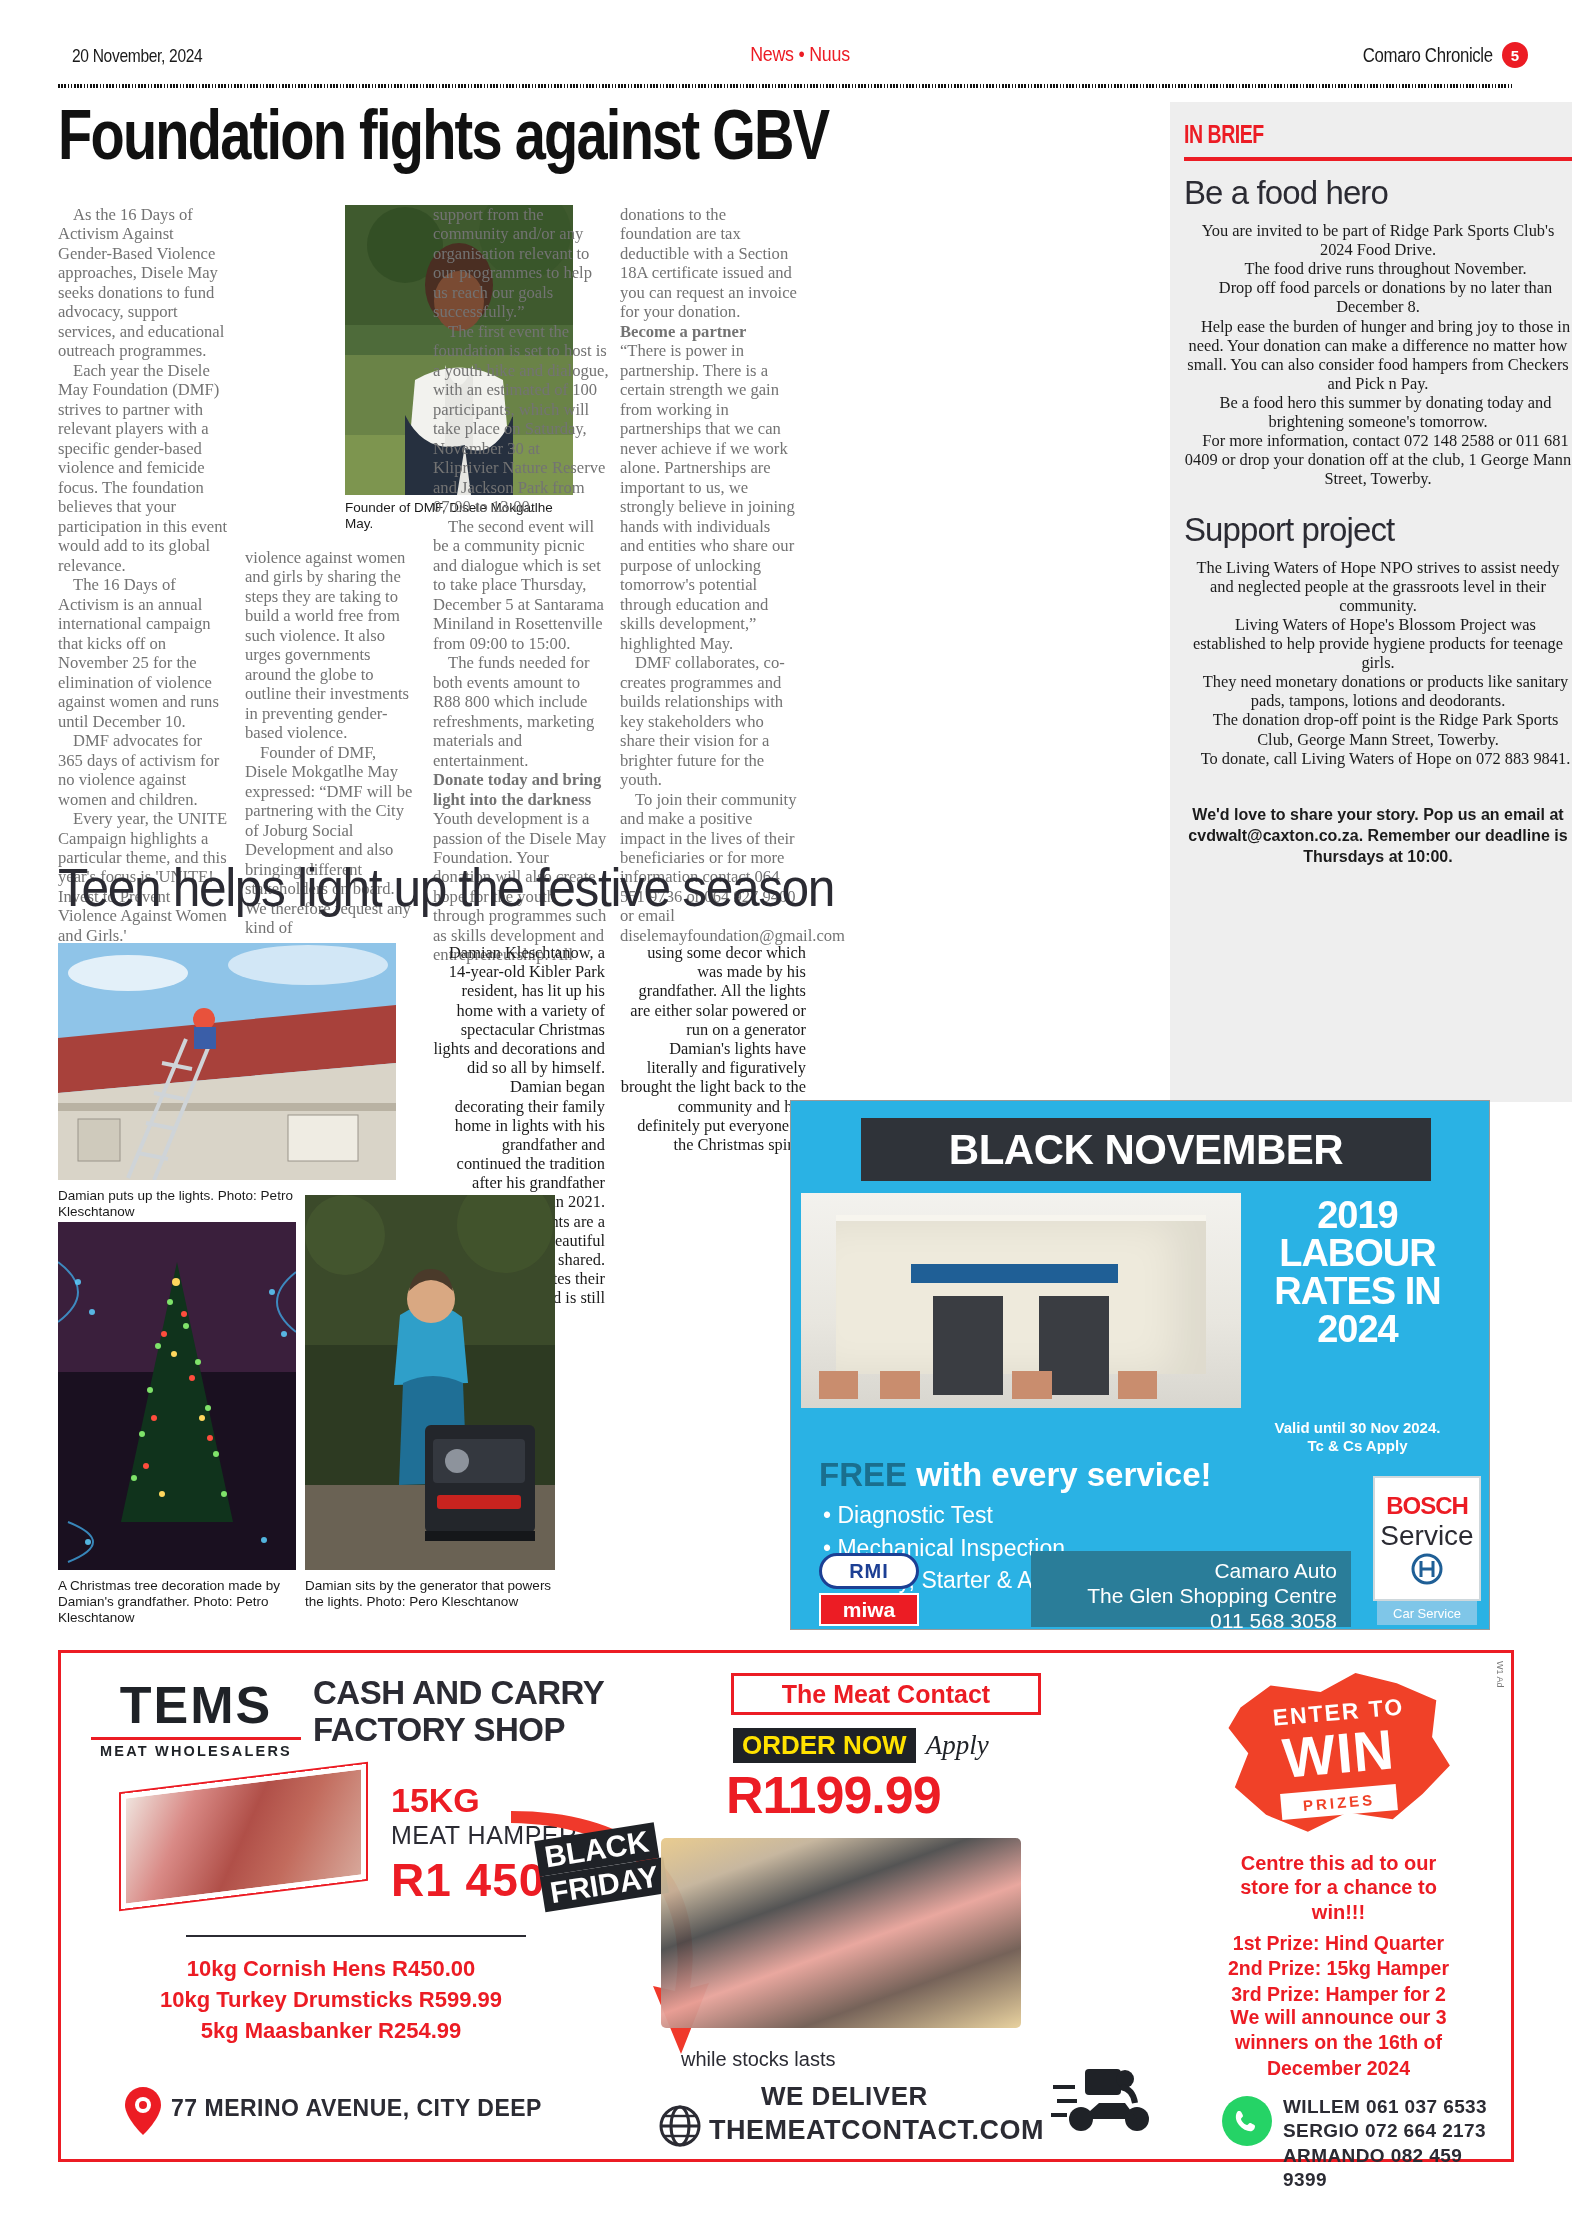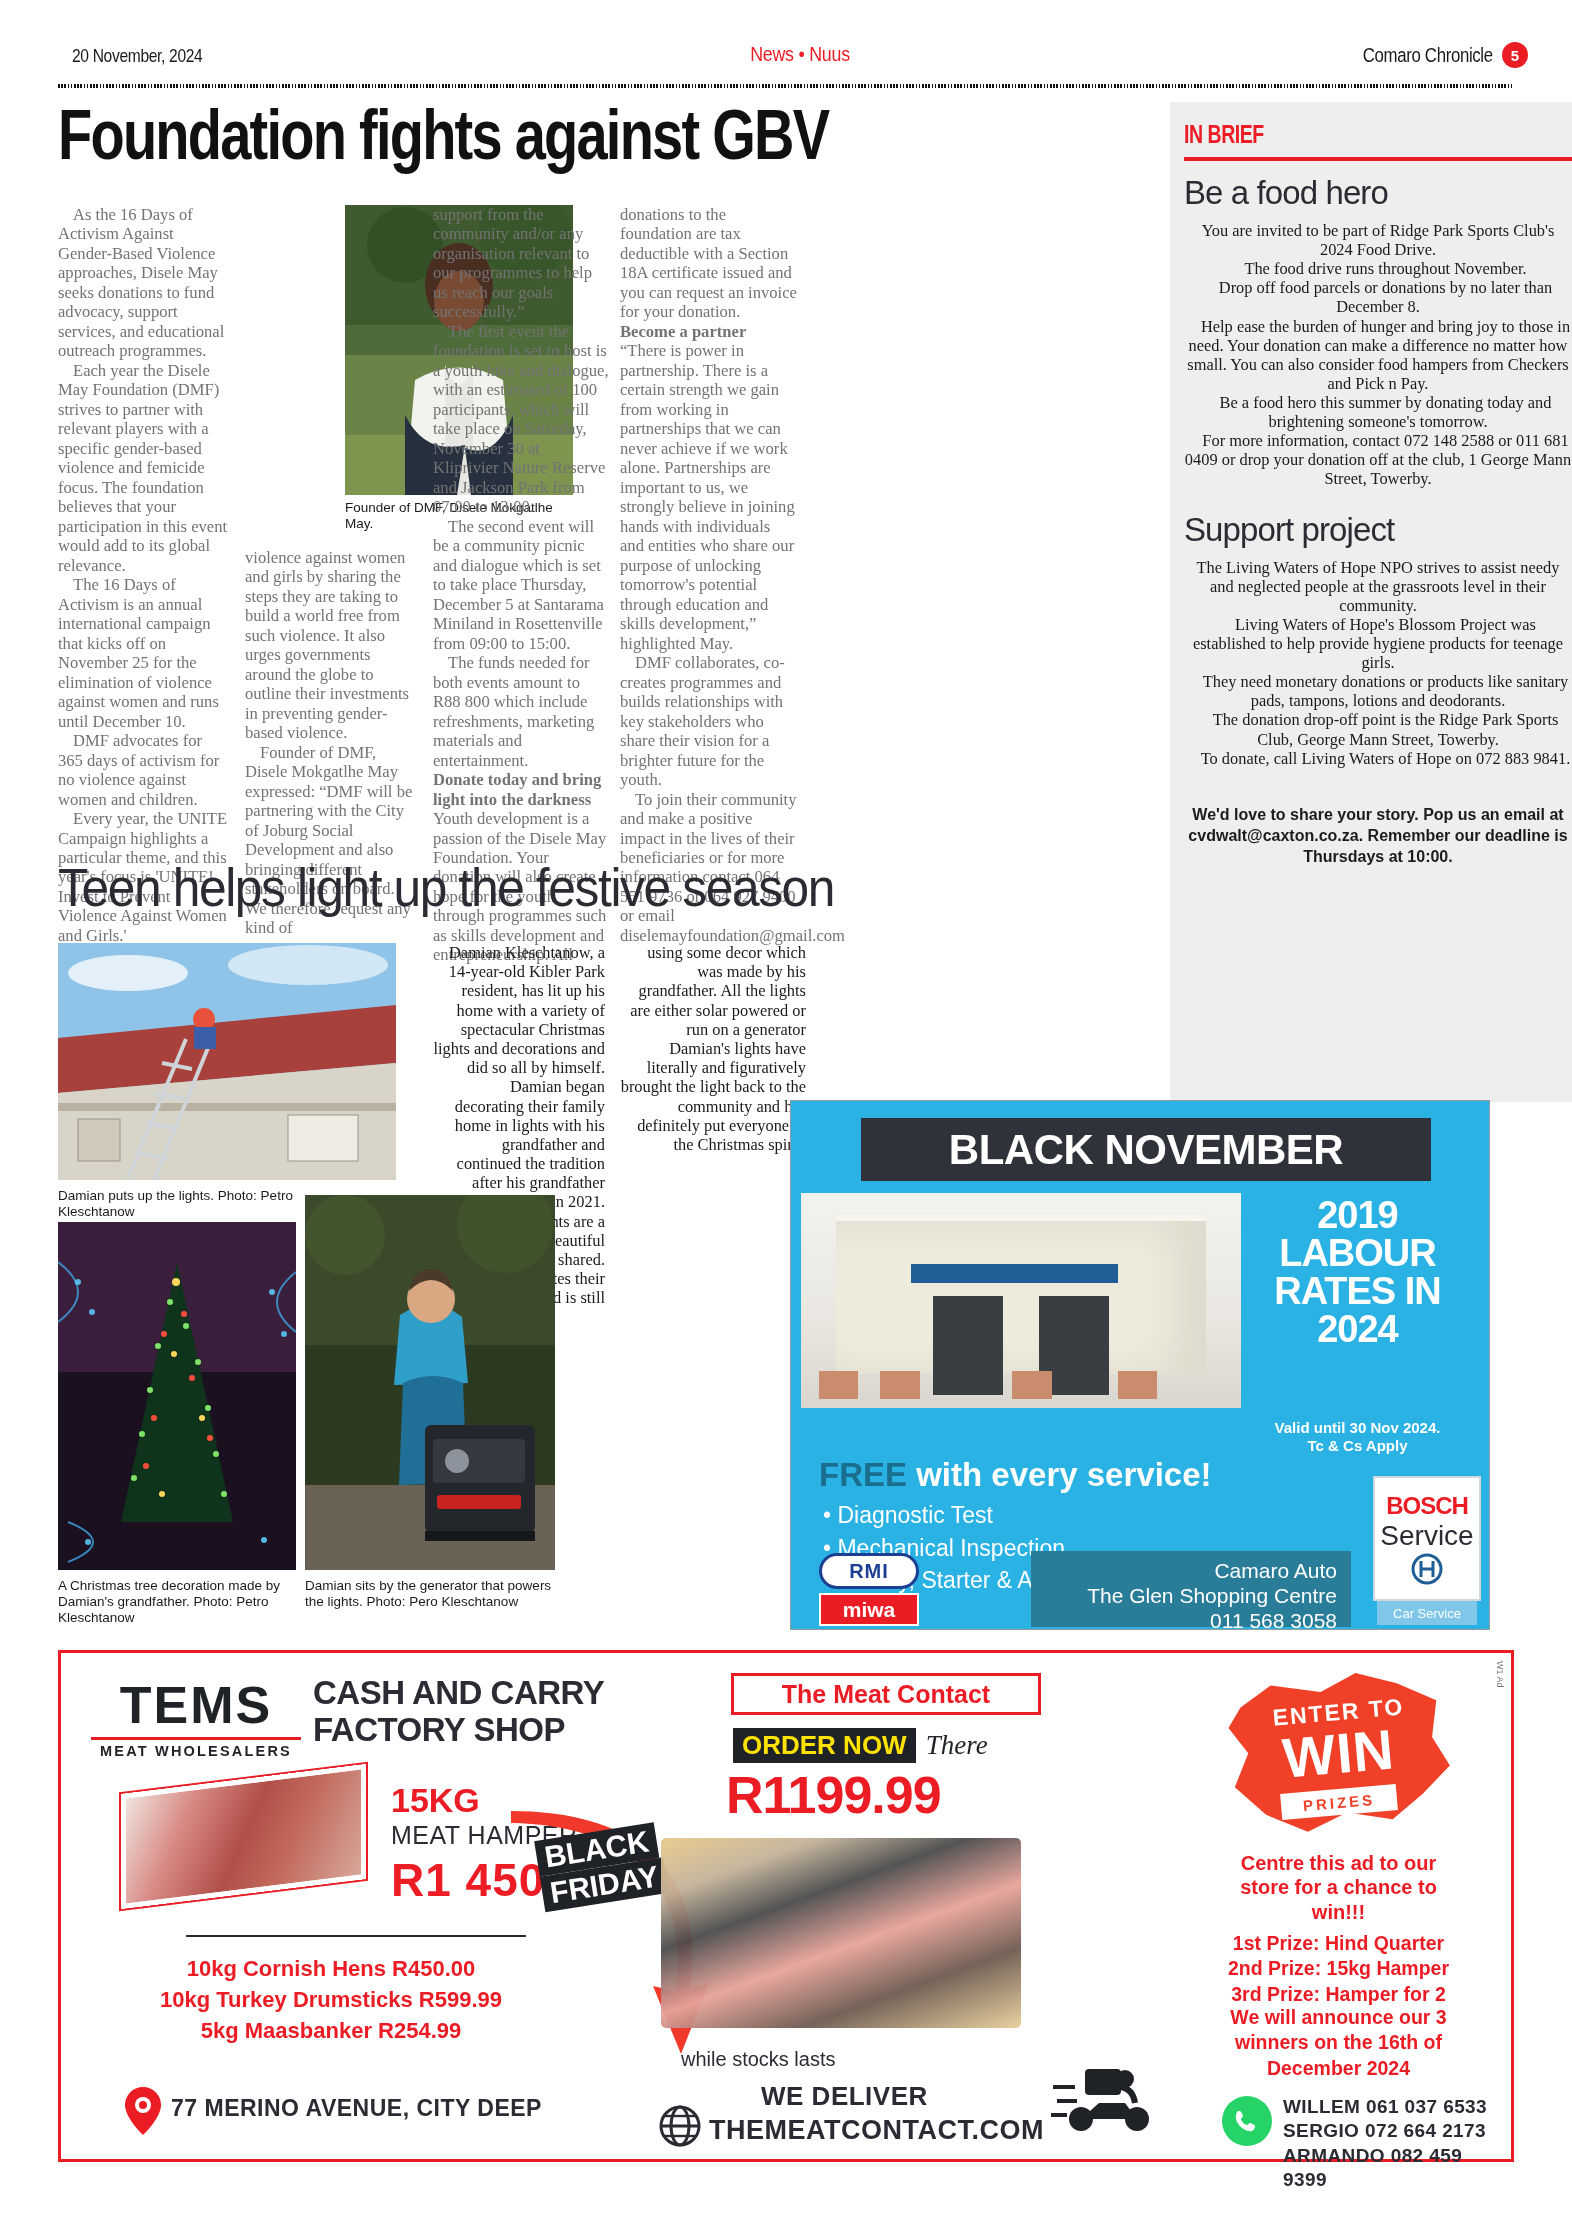--- a/index.html
+++ b/index.html
@@ -654,21 +654,21 @@
 
   <div class="tems-bf">
     <span>BLACK</span><br>
     <span>FRIDAY</span>
   </div>
 
   <div class="tmc-box">The Meat Contact</div>
 
   <div class="order-now">
     <span class="on1">ORDER NOW</span>
-    <span class="on2">There</span>
+    <span class="on2">Apply</span>
   </div>
 
   <div class="tmc-price">R1199.99</div>
   <div class="tmc-img"></div>
   <div class="tmc-stock">while stocks lasts</div>
   <div class="tmc-deliver">WE DELIVER</div>
 
   <svg class="globe-icon" width="42" height="42" viewBox="0 0 42 42">
     <circle cx="21" cy="21" r="19" fill="none" stroke="#2b2b33" stroke-width="3"></circle>
     <ellipse cx="21" cy="21" rx="9" ry="19" fill="none" stroke="#2b2b33" stroke-width="3"></ellipse>

